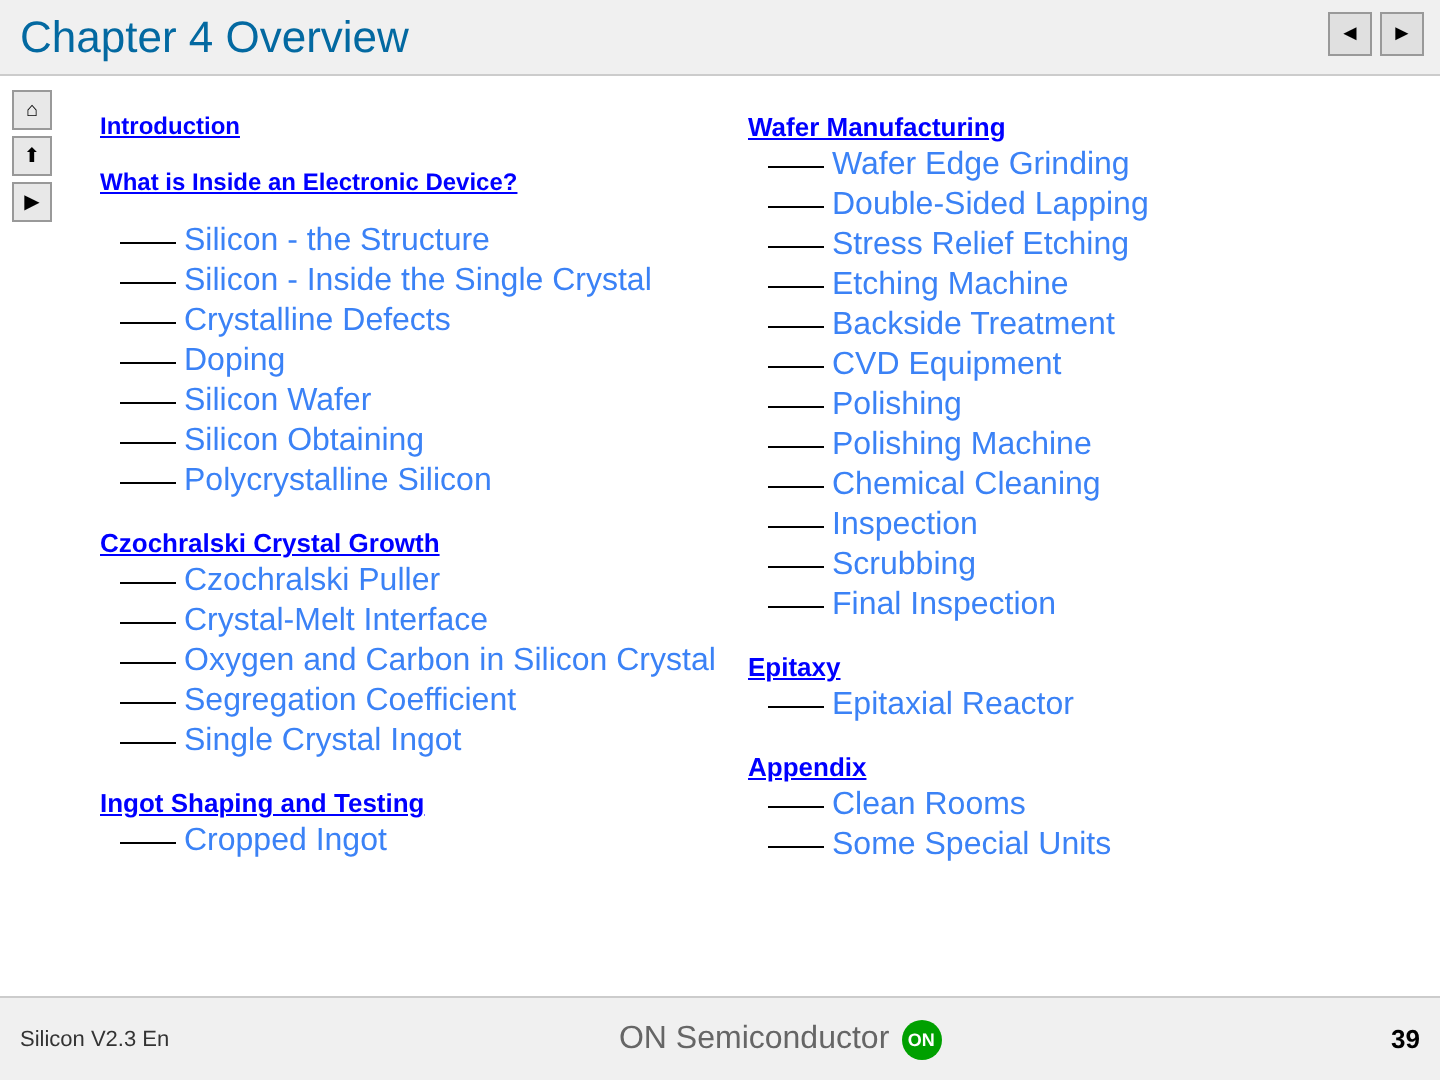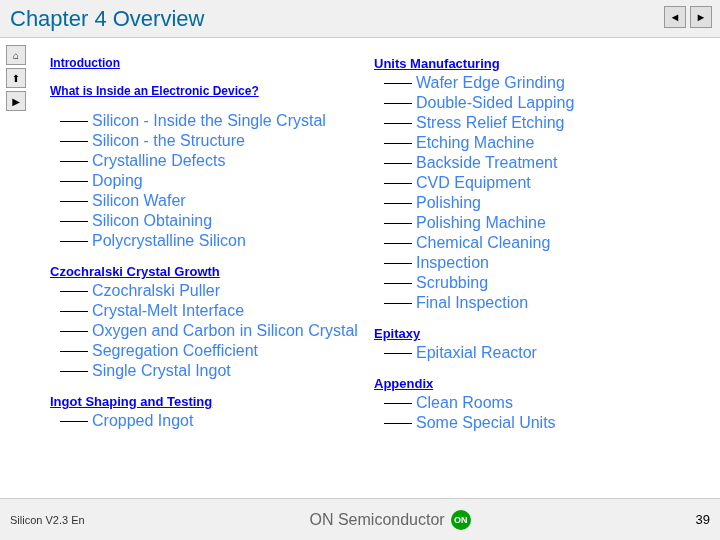--- a/index.html
+++ b/index.html
@@ -151,21 +151,21 @@
       color: #fff;
       font-size: 9px;
       font-weight: bold;
     }
     .bottom-text-center {
       font-size: 16px;
       color: #666;
     }
     .page-num {
       font-size: 13px;
-      font-weight: normal;
+      font-weight: bold;
       color: #000;
     }
   </style>
 </head>
 <body>
 
 <div class="top-bar">
   <div class="left-icons">
     <div class="left-icon">⌂</div>
     <div class="left-icon">⬆</div>
@@ -186,28 +186,28 @@
       <a class="section-title">Introduction</a>
     </div>
 
     <div class="section-block">
       <a class="section-title">What is Inside an Electronic Device?</a>
     </div>
 
     <div class="section-block">
       <div class="sub-item">
           <span class="sub-line"></span>
+          <a class="sub-link">Silicon - the Structure</a>
+        </div>
+      <div class="sub-item">
+          <span class="sub-line"></span>
           <a class="sub-link">Silicon - Inside the Single Crystal</a>
         </div>
       <div class="sub-item">
           <span class="sub-line"></span>
-          <a class="sub-link">Silicon - the Structure</a>
-        </div>
-      <div class="sub-item">
-          <span class="sub-line"></span>
           <a class="sub-link">Crystalline Defects</a>
         </div>
       <div class="sub-item">
           <span class="sub-line"></span>
           <a class="sub-link">Doping</a>
         </div>
       <div class="sub-item">
           <span class="sub-line"></span>
           <a class="sub-link">Silicon Wafer</a>
         </div>
@@ -250,21 +250,21 @@
       <div class="sub-item">
           <span class="sub-line"></span>
           <a class="sub-link">Cropped Ingot</a>
         </div>
     </div>
   </div>
 
   <div class="col-right">
 
     <div class="section-block">
-      <a class="section-title bold-heading">Units Manufacturing</a>
+      <a class="section-title bold-heading">Wafer Manufacturing</a>
       <div class="sub-item">
           <span class="sub-line"></span>
           <a class="sub-link">Wafer Edge Grinding</a>
         </div>
       <div class="sub-item">
           <span class="sub-line"></span>
           <a class="sub-link">Double-Sided Lapping</a>
         </div>
       <div class="sub-item">
           <span class="sub-line"></span>

